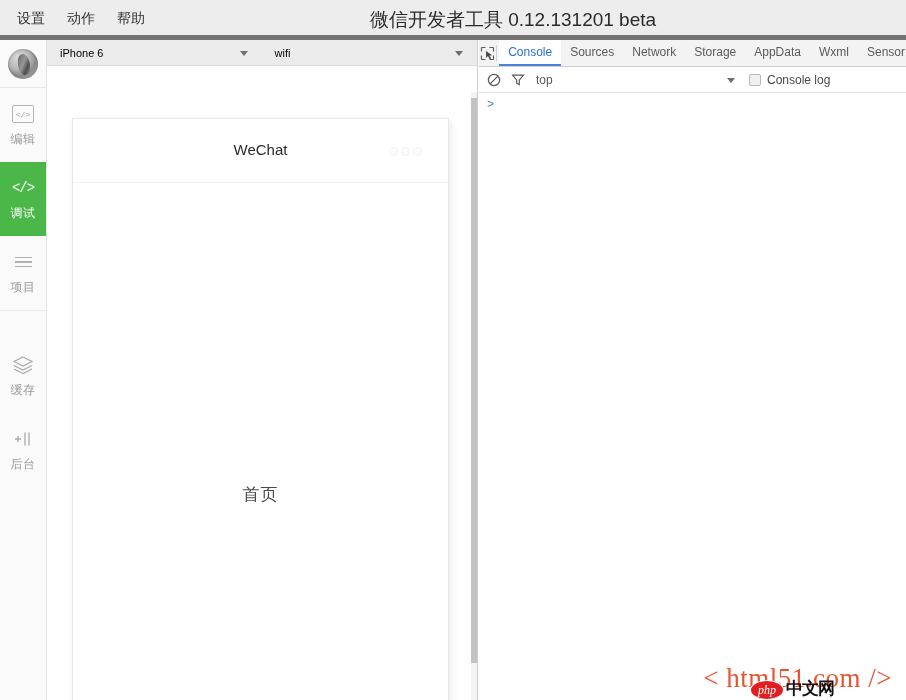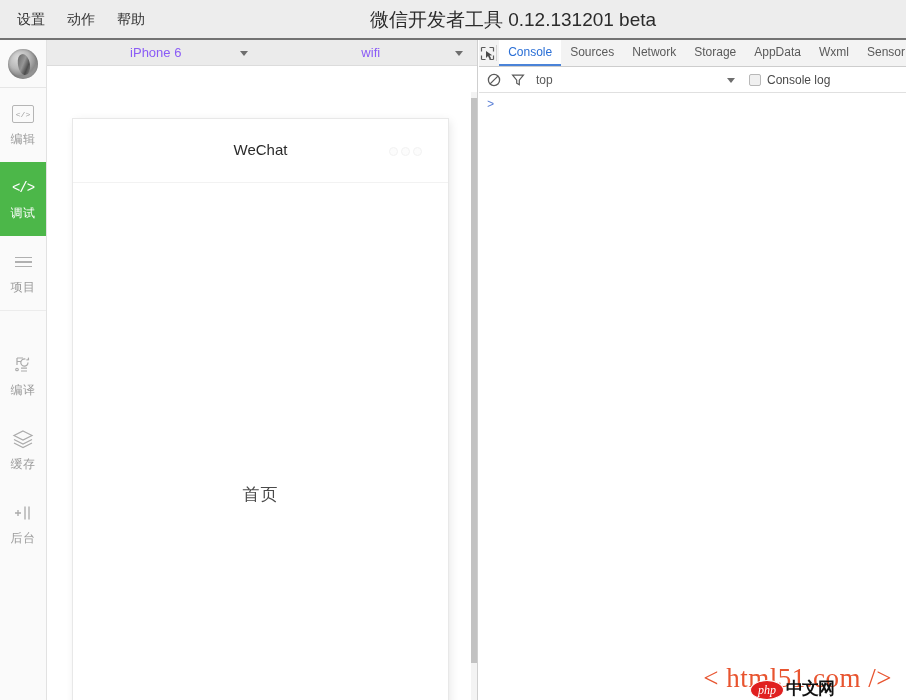--- a/index.html
+++ b/index.html
@@ -9,21 +9,21 @@
     background: #ffffff;
     font-family: "Liberation Sans", "DejaVu Sans", sans-serif;
     -webkit-font-smoothing: antialiased;
   }
 
   
   .menubar {
     position: absolute; left: 0; top: 0;
     width: 906px; height: 40px;
     background: #ededed;
-    border-bottom: 2px solid #737373;
+    border-bottom: 5px solid #737373;
     display: flex; align-items: center;
   }
   .menu-item {
     font-size: 14px; color: #333;
     padding: 0 9px; margin-left: 4px;
     line-height: 38px; cursor: default;
     white-space: nowrap;
   }
   .menu-item:first-child { margin-left: 8px; }
   .app-title {
@@ -101,25 +101,24 @@
     overflow: hidden;
   }
   .sim-toolbar {
     height: 26px;
     background: #ebebeb;
     border-bottom: 1px solid #dcdcdc;
     display: flex; align-items: stretch;
   }
   .sel {
     display: flex; align-items: center;
-    font-size: 13px; color: #8b5cf6;
+    font-size: 11px; color: #000000;
     padding: 0 10px 0 13px;
     position: relative;
     cursor: default;
-    justify-content: center;
   }
   .sel.dev { width: 215px; }
   .sel.net { width: 216px; }
   .sel .caret {
     position: absolute; right: 14px; top: 50%;
     margin-top: -2px;
     width: 0; height: 0;
     border-left: 4.5px solid transparent;
     border-right: 4.5px solid transparent;
     border-top: 5px solid #6e6e6e;
@@ -332,32 +331,20 @@
             <i></i>
           </span>
       </span>
       <span class="lbl">项目</span>
     </div>
 
   </div>
 
   <div class="rail-group" style="border-bottom:none;padding-top:28px;">
 
-    <div class="rail-item">
-      <span class="ico">
-        <svg width="22" height="22" viewBox="0 0 22 22">
-          <path d="M5 4 h6 M5 4 v7 M5 7.5 h4" stroke="#aaa" stroke-width="1.2" fill="none"></path>
-          <path d="M16 8.5 a3.6 3.6 0 1 1 -2.6 -3.4" stroke="#aaa" stroke-width="1.2" fill="none"></path>
-          <path d="M16.4 3.6 l.1 2.1 -2.1 .1" stroke="#aaa" stroke-width="1.2" fill="none"></path>
-          <circle cx="5" cy="15.5" r="1.3" stroke="#aaa" stroke-width="1.1" fill="none"></circle>
-          <path d="M9 14.2 h6 M9 17 h6" stroke="#aaa" stroke-width="1.2"></path>
-        </svg>
-      </span>
-      <span class="lbl">编译</span>
-    </div>
 
     <div class="rail-item">
       <span class="ico">
         <svg width="24" height="22" viewBox="0 0 24 22">
           <path d="M12 3 L21 7.5 L12 12 L3 7.5 Z" stroke="#aaa" stroke-width="1.2" fill="none"></path>
           <path d="M3 11.5 L12 16 L21 11.5" stroke="#aaa" stroke-width="1.2" fill="none"></path>
           <path d="M3 15 L12 19.5 L21 15" stroke="#aaa" stroke-width="1.2" fill="none"></path>
         </svg>
       </span>
       <span class="lbl">缓存</span>

